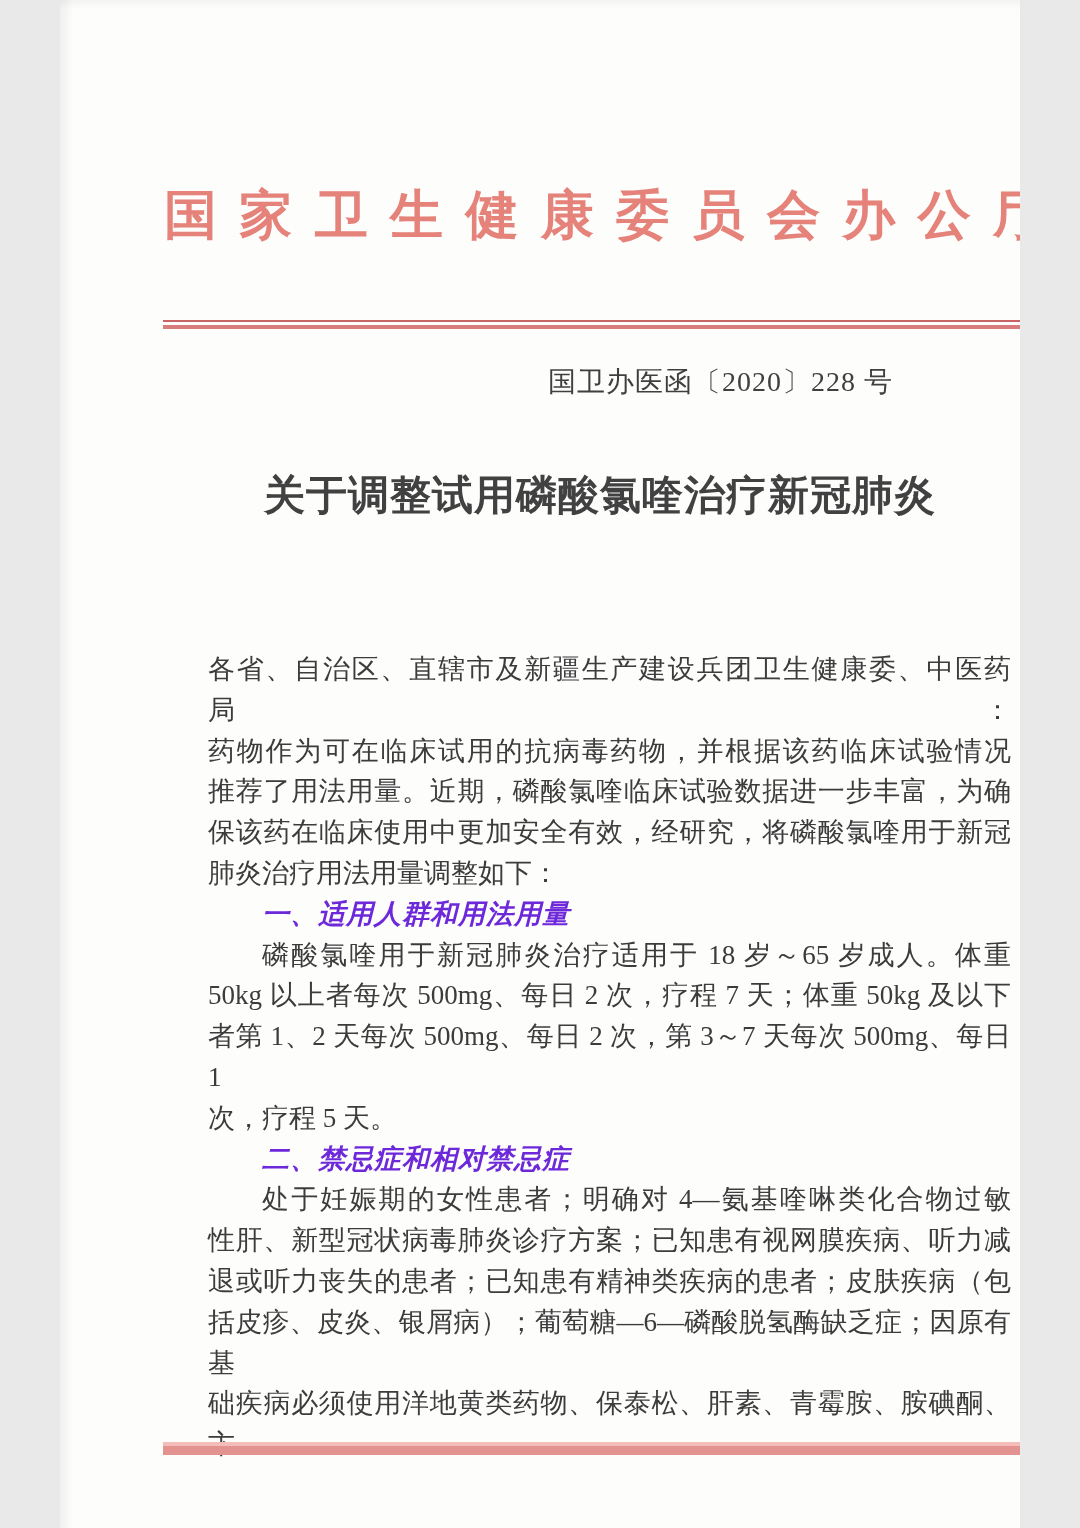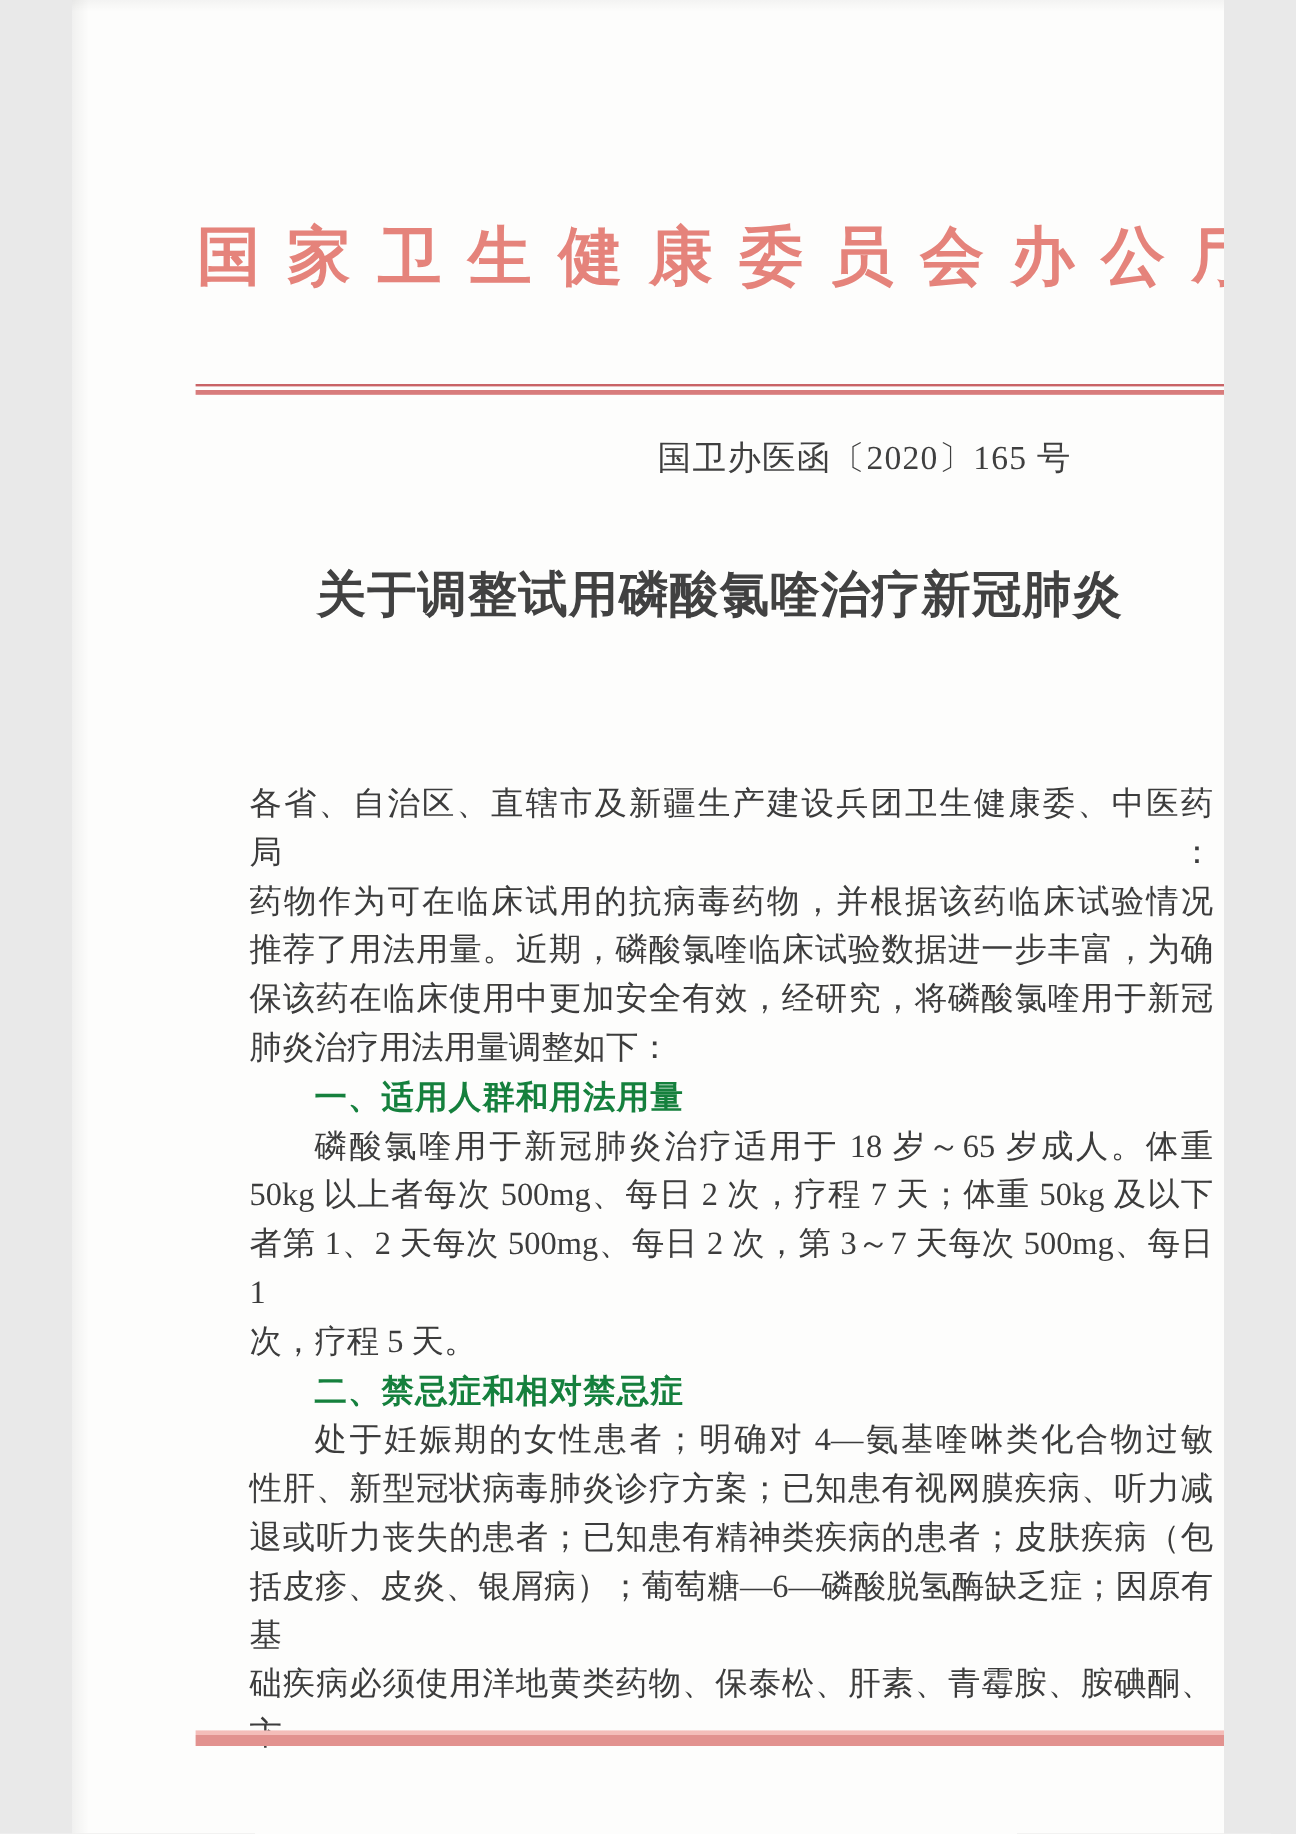--- a/index.html
+++ b/index.html
@@ -52,23 +52,24 @@
   }
   .body-text .line{width:100%;}
   .body-text .fill{text-align:justify;text-align-last:justify;}
   .body-text .fill-indent{
     text-align:justify;text-align-last:justify;
     padding-left:54px;box-sizing:border-box;
   }
   .body-text .plain{text-align:left;}
   .body-text .heading{
     padding-left:54px;box-sizing:border-box;
-    font-weight:bold;color:#15803d;
+    font-weight:bold;color:#6d28d9;
     font-family:"Liberation Sans","DejaVu Sans",sans-serif;
     letter-spacing:1px;
+    font-style:italic;
   }
 
   .footer-rule{
     position:absolute;top:1442px;left:103px;width:885px;height:13px;
     background:linear-gradient(to bottom,#f4bdb9 0%,#f4bdb9 30%,#e2928f 30%,#e2928f 100%);
   }
 </style>
 </head>
 <body>
 
@@ -76,21 +77,21 @@
 
   <div class="issuer">
     <div class="jline">国家卫生健康委员会办公厅</div>
   </div>
 
   <div class="header-sep">
     <div class="thin"></div>
     <div class="thick"></div>
   </div>
 
-  <div class="doc-number">国卫办医函〔2020〕165 号</div>
+  <div class="doc-number">国卫办医函〔2020〕228 号</div>
 
   <div class="doc-title">
     <div>关于调整试用磷酸氯喹治疗新冠肺炎</div>
   </div>
 
   <div class="body-text" id="body-lines">
       <div class="line fill">各省、自治区、直辖市及新疆生产建设兵团卫生健康委、中医药局：</div>
       <div class="line fill">药物作为可在临床试用的抗病毒药物，并根据该药临床试验情况</div>
       <div class="line fill">推荐了用法用量。近期，磷酸氯喹临床试验数据进一步丰富，为确</div>
       <div class="line fill">保该药在临床使用中更加安全有效，经研究，将磷酸氯喹用于新冠</div>

